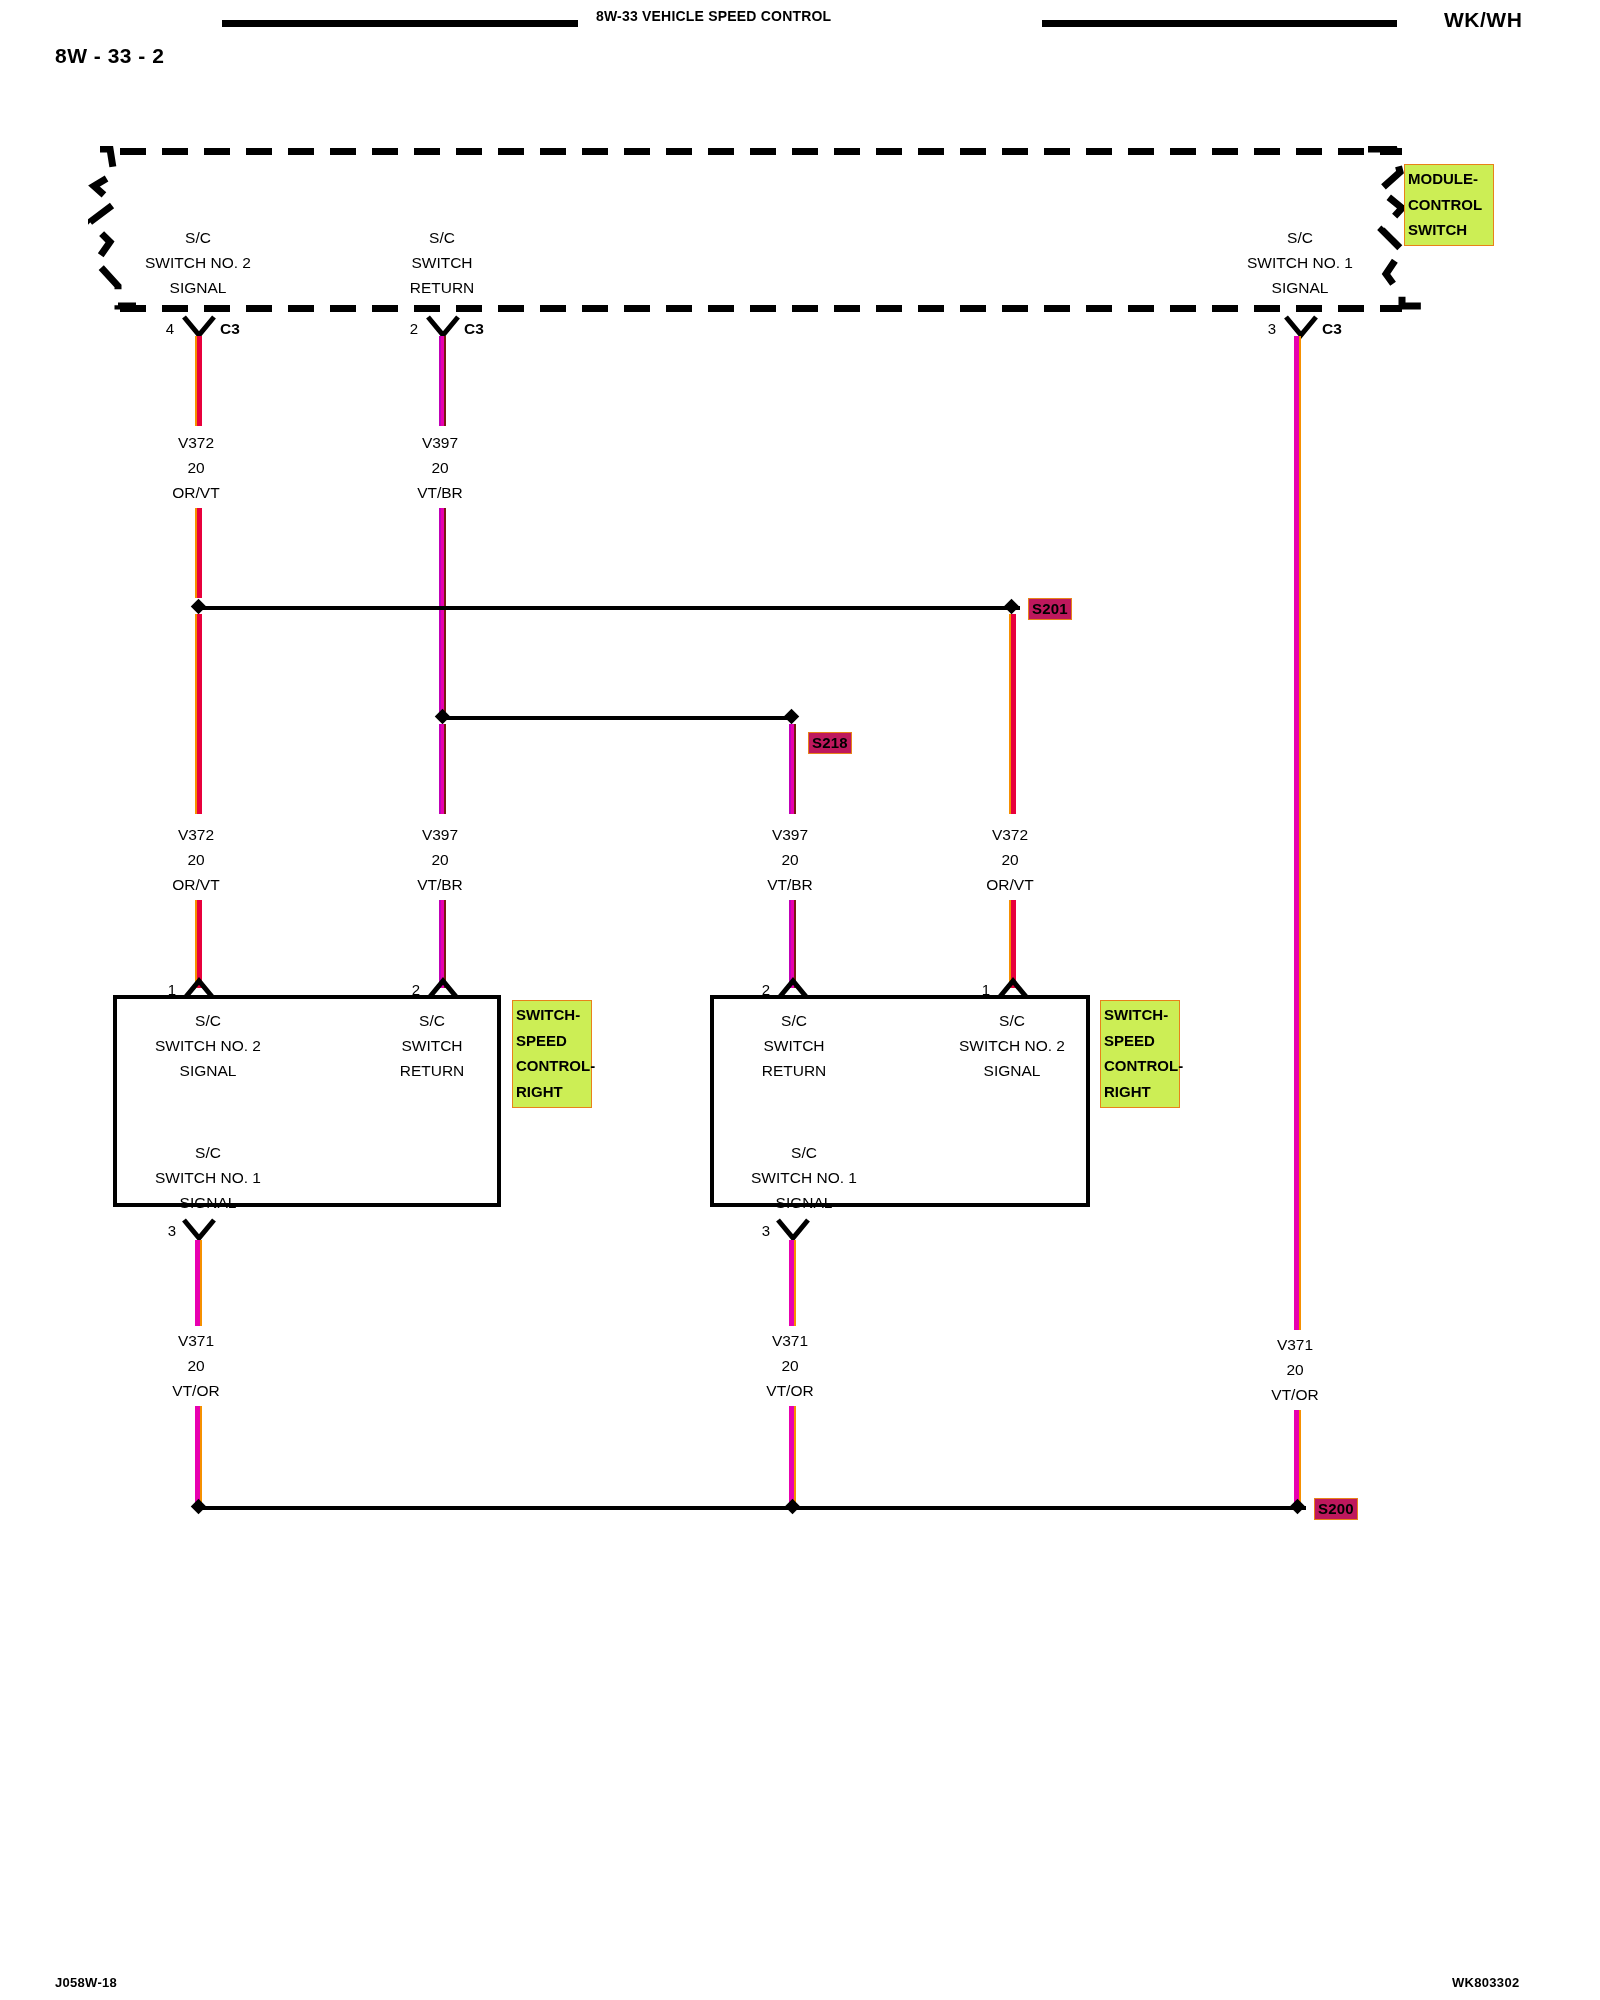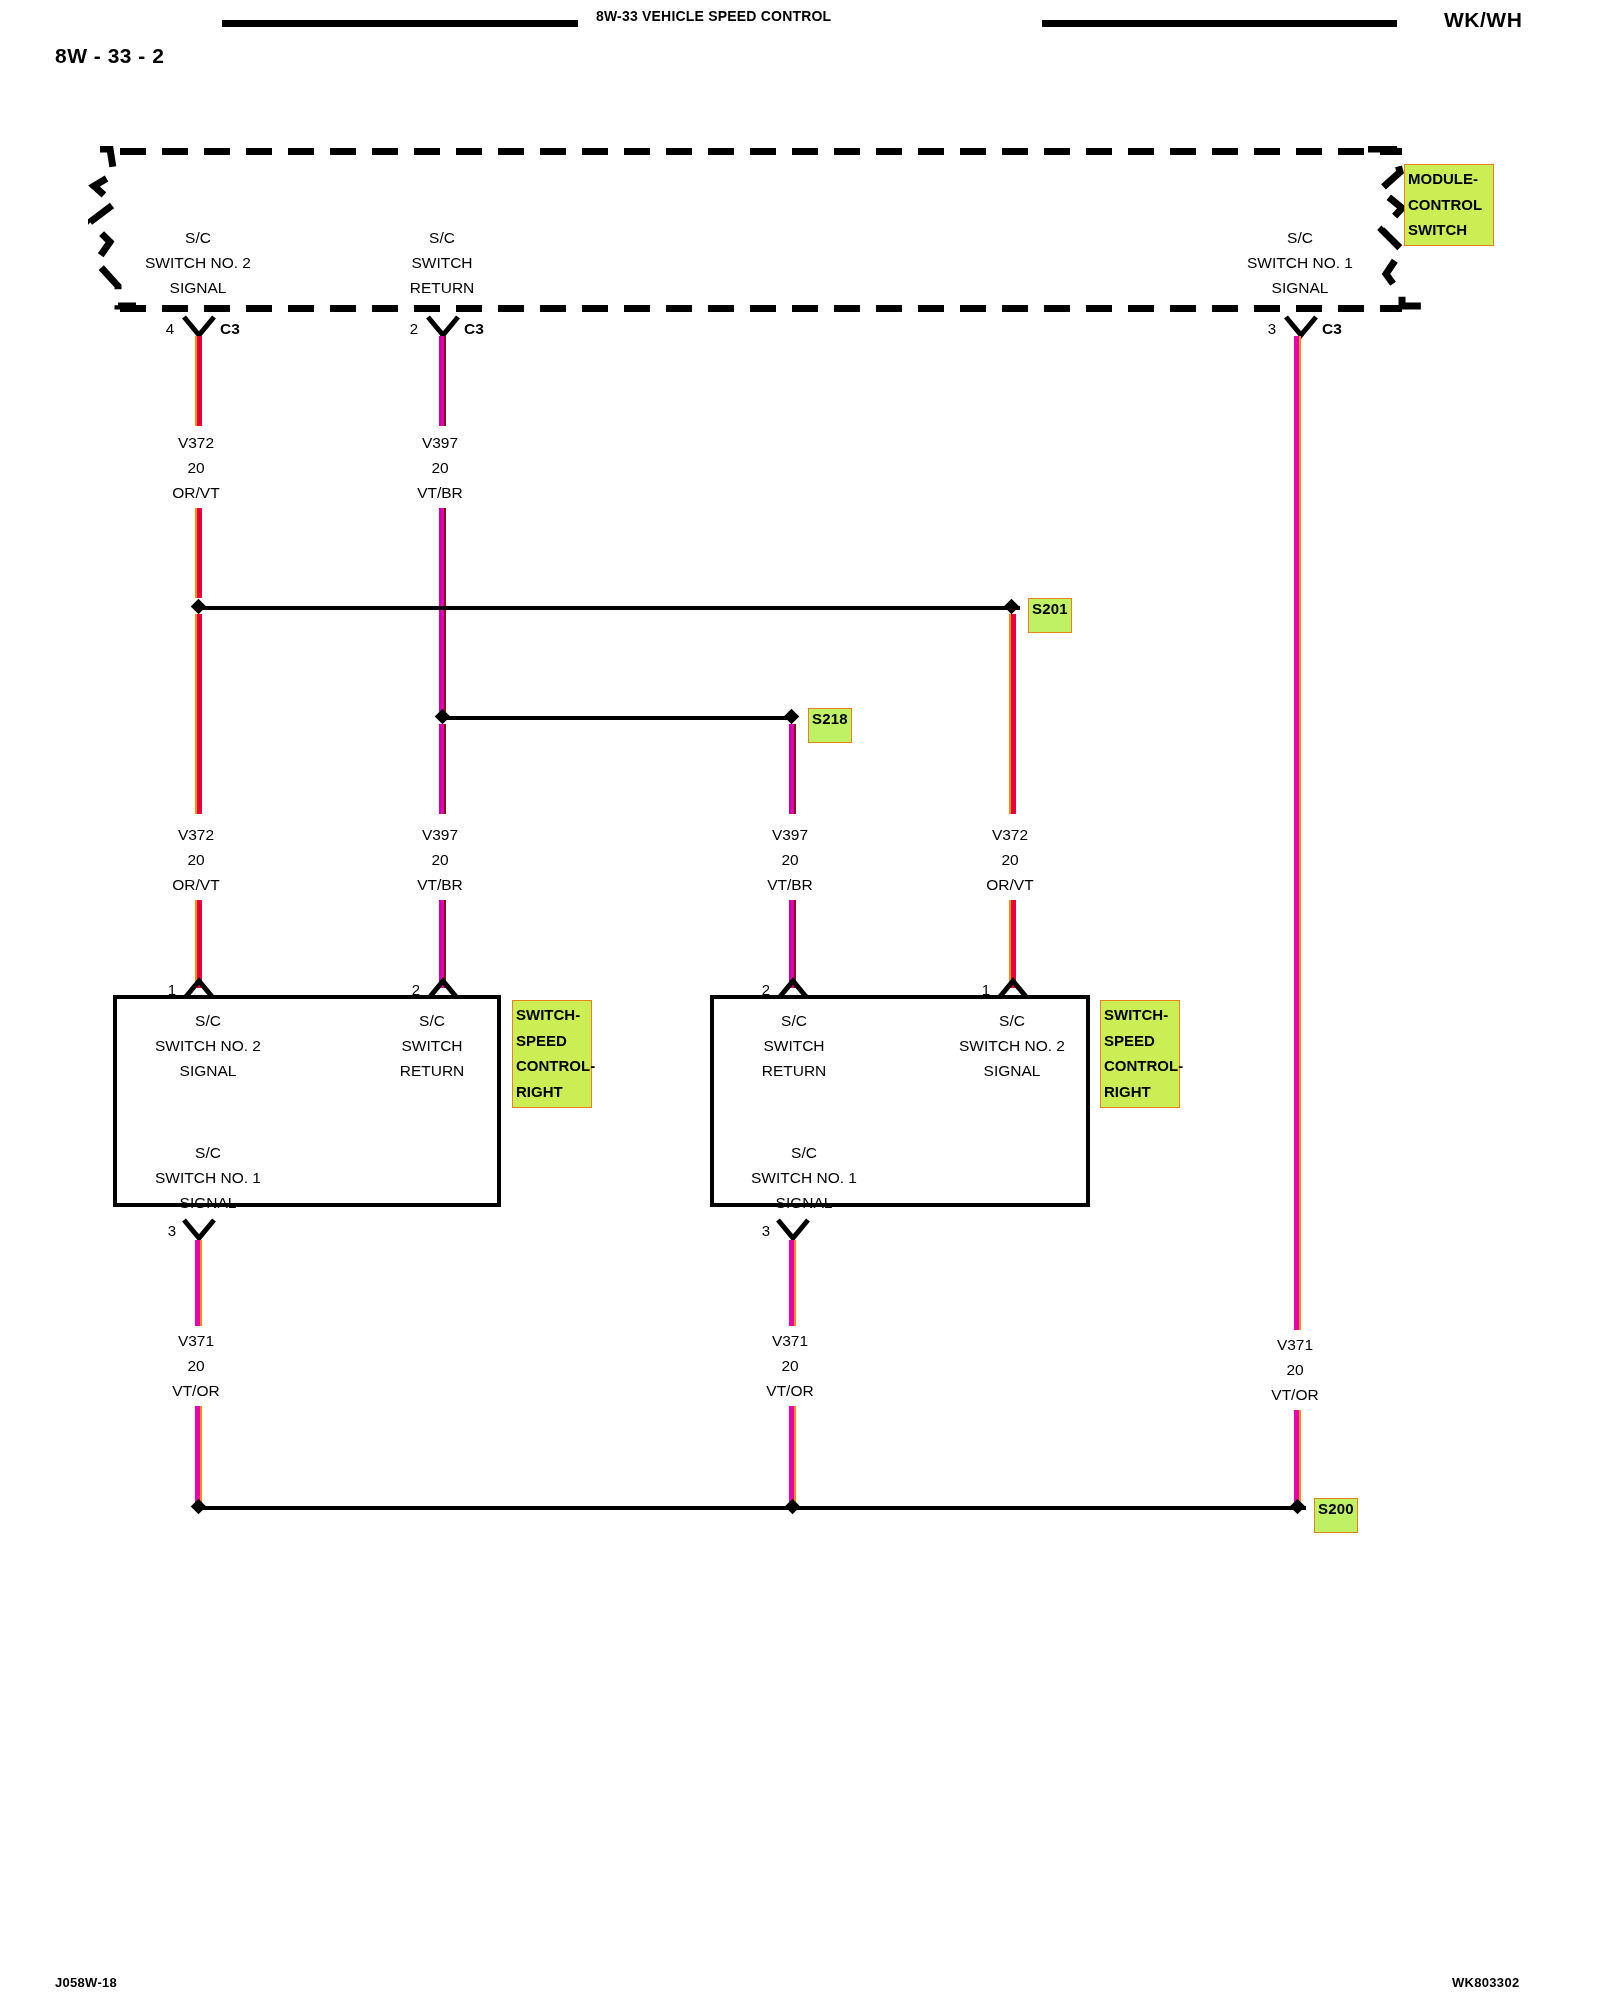--- a/index.html
+++ b/index.html
@@ -20,22 +20,22 @@
   
   .pinlabel{position:absolute;text-align:center;font-size:15.5px;line-height:25px;white-space:nowrap;}
   .wirelabel{position:absolute;text-align:center;font-size:15.5px;line-height:25px;white-space:nowrap;}
   .pinnum{position:absolute;font-size:15px;text-align:right;}
   .conname{position:absolute;font-size:15.5px;font-weight:bold;}
 
   
   .callout{position:absolute;background:#ccee55;border:1.6px solid #e8821a;
            font-size:15px;font-weight:bold;line-height:25.5px;padding:1px 3px 2px 3px;
            box-sizing:border-box;}
-  .splicetag{position:absolute;background:#bef264;border:1.6px solid #e8821a;
-             font-size:15px;font-weight:bold;padding:0px 3px 14px 3px;line-height:19px;
+  .splicetag{position:absolute;background:#be185d;border:1.6px solid #e8821a;
+             font-size:15px;font-weight:bold;padding:0px 3px 1px 3px;line-height:19px;
              box-sizing:border-box;letter-spacing:.2px;}
 
   
   .wire{position:absolute;}
   .wire i{position:absolute;top:0;bottom:0;display:block;}
   
   .wv{width:7px;}
   .wv i.l{left:0;width:2px;}
   .wv i.c{left:2px;width:3px;}
   .wv i.r{left:5px;width:2px;}
@@ -159,21 +159,21 @@
 </div>
 
 <div class="hline" style="left:200px;top:606px;width:820px;"></div>
 <div class="diamond" style="left:193px;top:601px;"></div>
 <div class="diamond" style="left:1006px;top:601px;"></div>
 <div class="splicetag" style="left:1028px;top:598px;">S201</div>
 
 <div class="hline" style="left:446px;top:716px;width:344px;"></div>
 <div class="diamond" style="left:437px;top:711px;"></div>
 <div class="diamond" style="left:786px;top:711px;"></div>
-<div class="splicetag" style="left:808px;top:708px;">S218</div>
+<div class="splicetag" style="left:808px;top:732px;">S218</div>
 
 <div class="wire wv" style="left:195px;top:614px;height:200px;">
   <i class="l" style="background:#f59000;"></i>
     <i class="c" style="background:#e8003c;"></i>
     <i class="r" style="background:#e8003c;"></i>
 </div>
 <div class="wirelabel" style="left:116px;top:822px;width:160px;">
   <div>V372</div>
   <div>20</div>
   <div>OR/VT</div>

